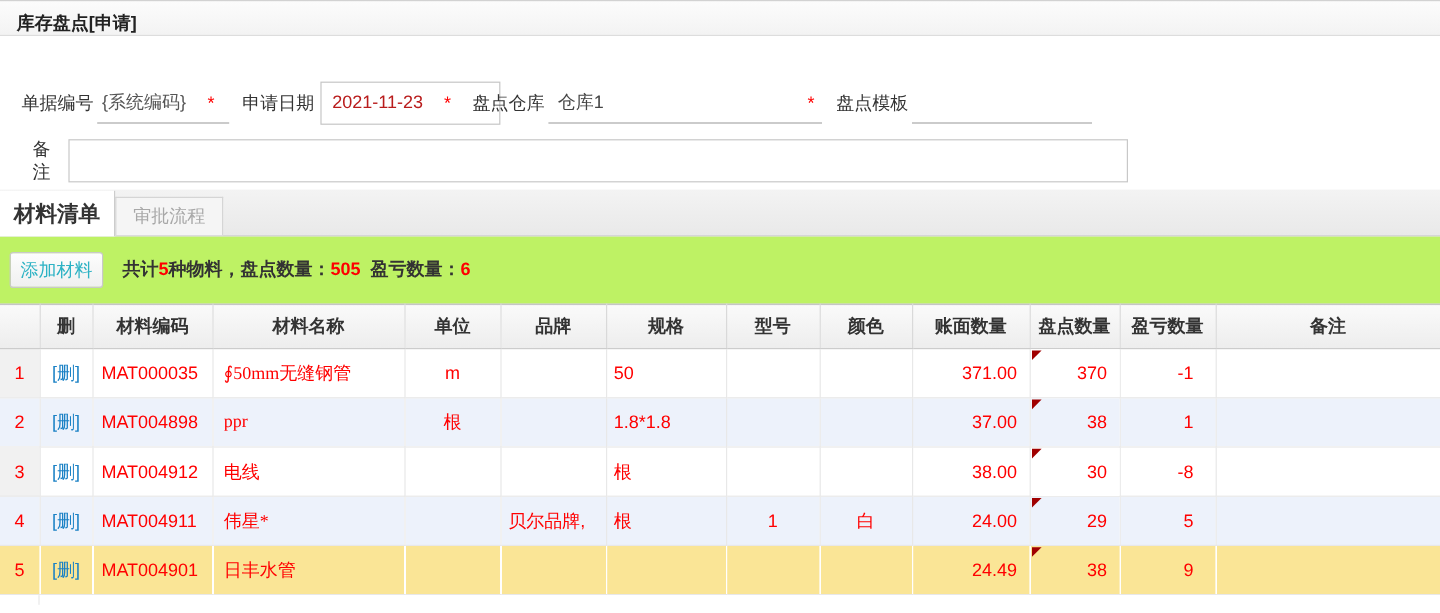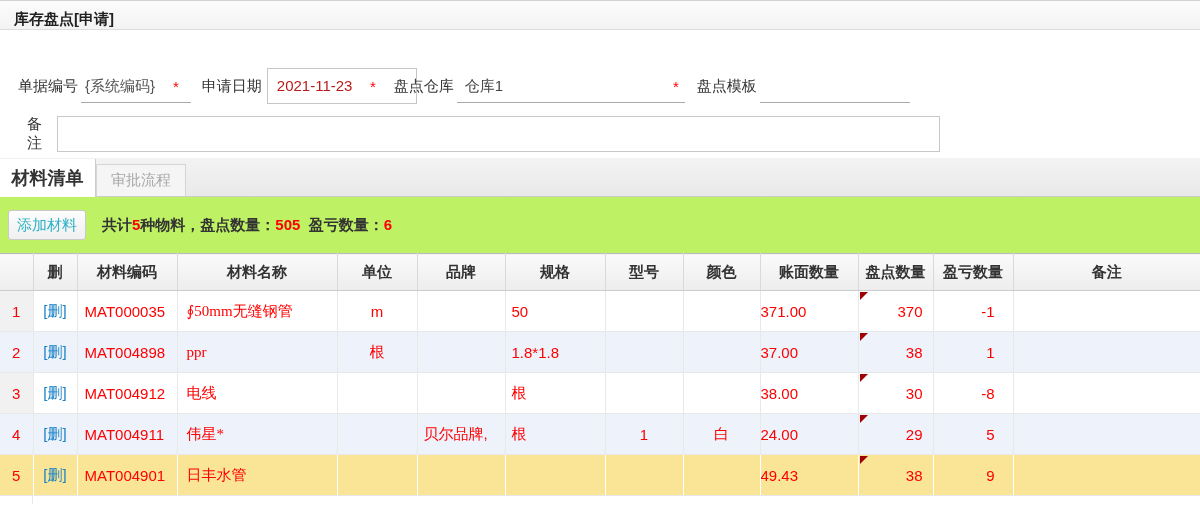--- a/index.html
+++ b/index.html
@@ -81,21 +81,21 @@
     font-size: 15px; color: #f00; background: #fff; overflow: hidden; white-space: nowrap;
   }
   .grid td:last-child { border-right: none; }
   .grid td.c-num { background: #f1f1f1; text-align: center; }
   .grid td.c-del { text-align: center; }
   .del-link { color: #1a81c5; text-decoration: none; cursor: pointer; }
   .grid td.c-code { padding-left: 7px; }
   .grid td.c-name { padding-left: 9px; font-family: Liberation Serif, serif; }
   .grid td.c-unit, .grid td.c-model, .grid td.c-color { text-align: center; }
   .grid td.c-brand, .grid td.c-spec { padding-left: 6px; }
-  .grid td.c-book { padding-right: 10px; }
+  .grid td.c-book { text-align: right; padding-right: 10px; }
   .grid td.c-count { text-align: right; padding-right: 10px; position: relative; }
   .grid td.c-diff { text-align: right; padding-right: 18px; }
   .grid tr.alt td, .grid tr.alt td.c-num { background: #edf2fb; }
   .grid tr.selected td, .grid tr.selected td.c-num { background: #fae596; border-right-color: #fff; }
   .grid tr.selected td:last-child { border-right: none; }
   .marker {
     position: absolute; top: 1px; left: 1px; width: 0; height: 0;
     border-top: 8px solid #a00000; border-right: 8px solid transparent;
   }
 
@@ -244,21 +244,21 @@
         <tr class="selected">
           <td class="c-num">5</td>
           <td class="c-del"><a class="del-link">[删]</a></td>
           <td class="c-code">MAT004901</td>
           <td class="c-name">日丰水管</td>
           <td class="c-unit"></td>
           <td class="c-brand"></td>
           <td class="c-spec"></td>
           <td class="c-model"></td>
           <td class="c-color"></td>
-          <td class="c-book">49.43</td>
+          <td class="c-book">24.49</td>
           <td class="c-count"><span class="marker"></span><span>38</span></td>
           <td class="c-diff">9</td>
           <td class="c-remark"></td>
         </tr>
       </tbody>
   </table>
 
   <div class="table-tail"></div>
 
 </div>

